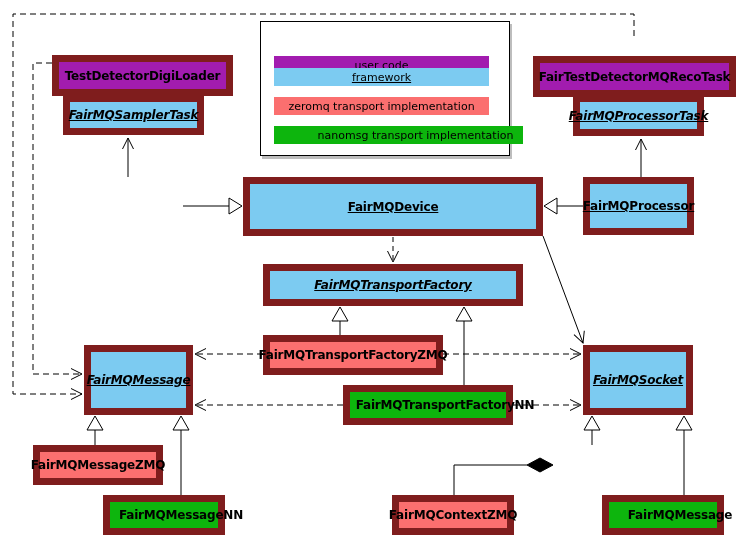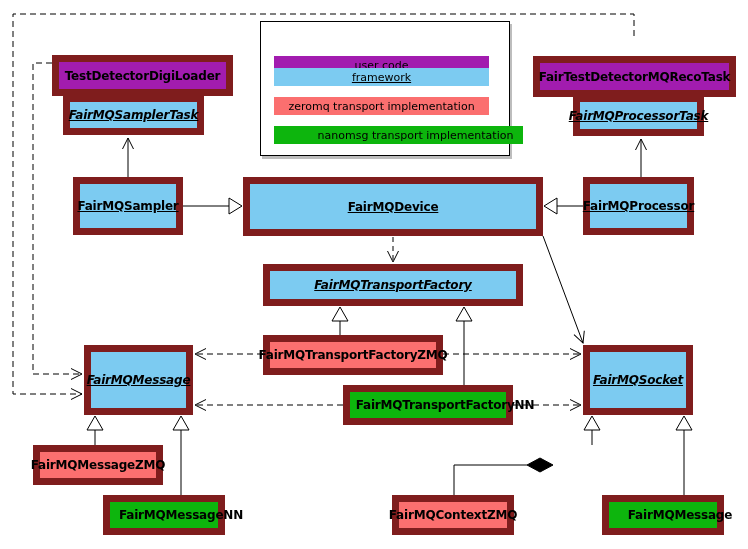--- a/index.html
+++ b/index.html
@@ -125,21 +125,20 @@
   </div>
 
   <div class="node cat-user" style="left:52px;top:35px;width:181px;height:41px">TestDetectorDigiLoader</div>
 
   <div class="node cat-user" style="left:533px;top:36px;width:203px;height:41px">FairTestDetectorMQRecoTask</div>
 
   <div class="node cat-framework abstract" style="left:63px;top:95px;width:141px;height:40px">FairMQSamplerTask</div>
 
   <div class="node cat-framework abstract" style="left:573px;top:95px;width:131px;height:41px">FairMQProcessorTask</div>
 
-  <div class="node cat-framework" style="left:73px;top:177px;width:110px;height:58px">FairMQSampler</div>
 
   <div class="node cat-framework" style="left:243px;top:177px;width:300px;height:59px">FairMQDevice</div>
 
   <div class="node cat-framework abstract" style="left:263px;top:264px;width:260px;height:42px">FairMQTransportFactory</div>
 
   <div class="node cat-framework" style="left:583px;top:177px;width:111px;height:58px">FairMQProcessor</div>
 
   <div class="node cat-zmq" style="left:263px;top:335px;width:180px;height:40px">FairMQTransportFactoryZMQ</div>
 
   <div class="node cat-nn" style="left:343px;top:385px;width:170px;height:40px">FairMQTransportFactoryNN</div>

